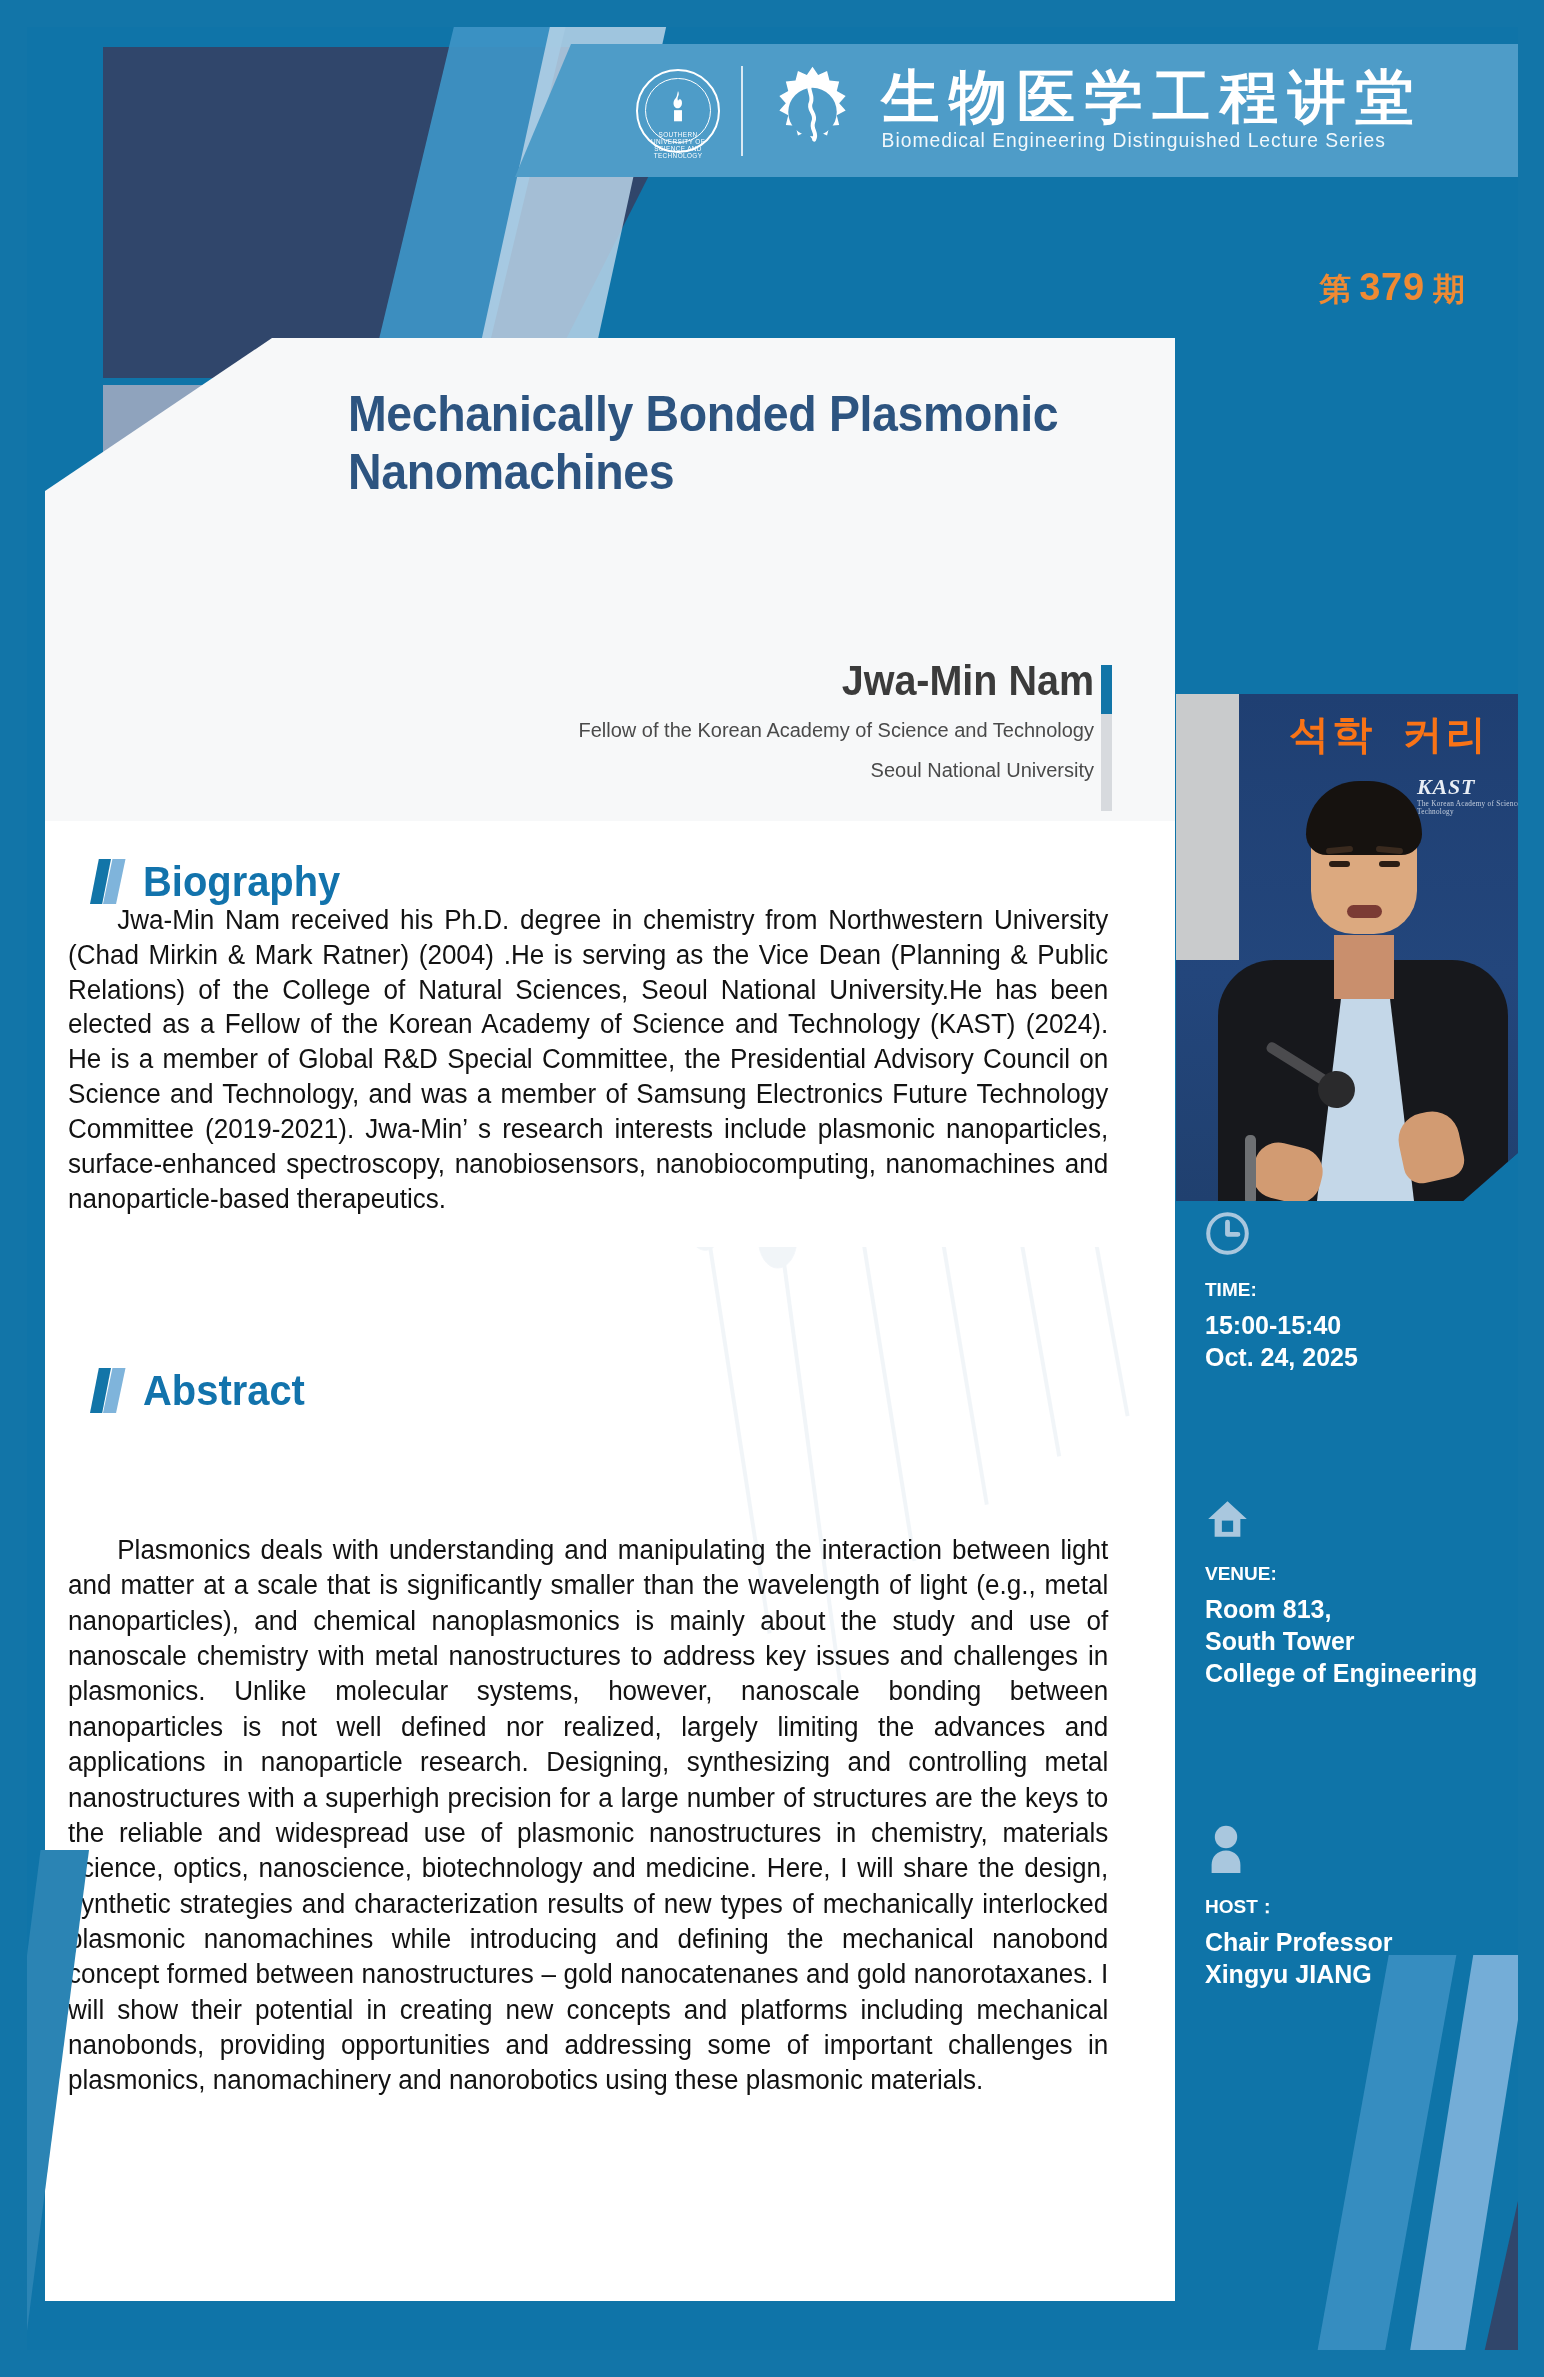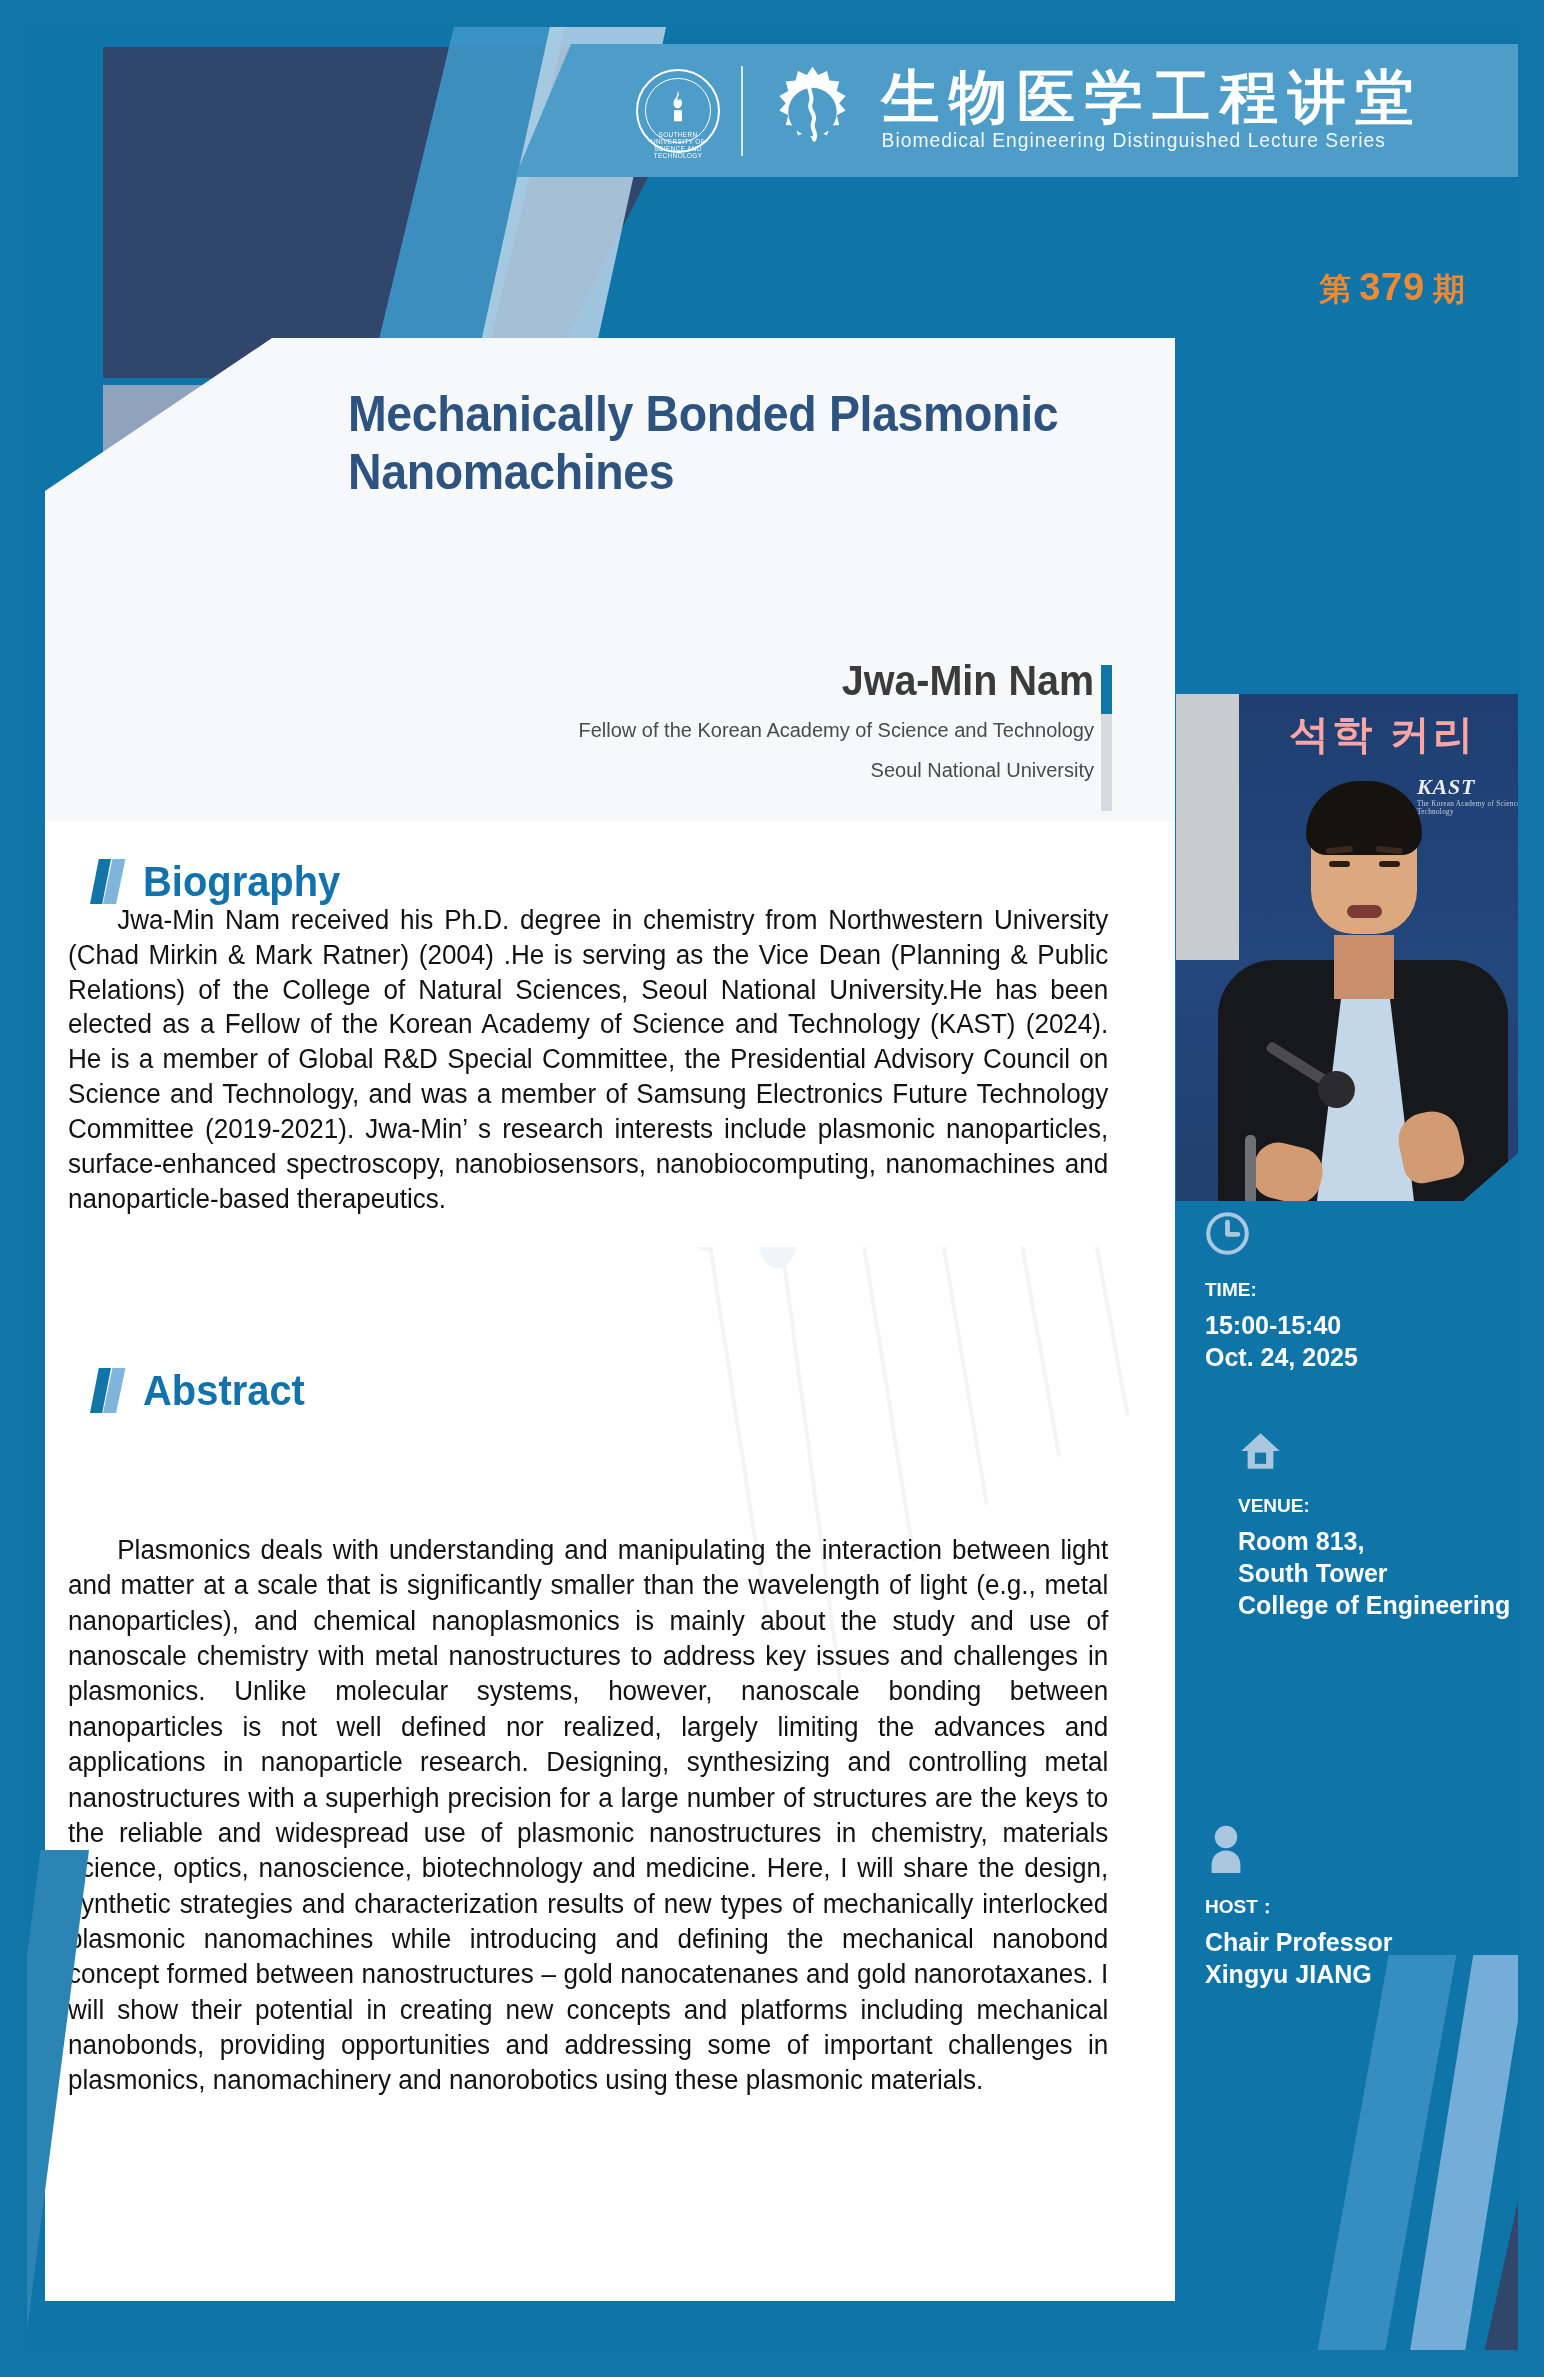--- a/index.html
+++ b/index.html
@@ -108,22 +108,22 @@
         text-indent:51px;transform:scaleX(.965);}
   #abs-text{left:68px;top:1533px;width:1078px;font-size:27px;line-height:1.31;
         text-indent:51px;transform:scaleX(.965);}
 
   .photo{position:absolute;left:1176px;top:694px;width:368px;height:507px;
          overflow:hidden;clip-path:polygon(0 0,100% 0,100% 86%,78% 100%,0 100%);
          background:#20365c;}
   .photo .bg{position:absolute;inset:0;background:
          linear-gradient(180deg,#1f3f72 0%,#23467c 55%,#20406f 100%);}
   .photo .wallL{position:absolute;left:0;top:0;width:63px;height:266px;background:#c9cbcc;}
-  .photo .kor{position:absolute;left:113px;top:13px;font-size:40px;color:#fca5a5;
-         font-weight:700;letter-spacing:3.2px;font-family:Liberation Sans, sans-serif;
+  .photo .kor{position:absolute;left:113px;top:13px;font-size:40px;color:#f97316;
+         font-weight:700;letter-spacing:3.2px;font-family:Liberation Mono, monospace;
          white-space:nowrap;}
   .photo .kast{position:absolute;left:241px;top:80px;color:#e9eef5;font-weight:700;
          font-size:22px;font-style:italic;letter-spacing:0.8px;font-family:Liberation Serif, serif;}
   .photo .kast small{display:block;font-size:7.2px;font-style:normal;font-weight:400;
          letter-spacing:0.3px;opacity:.8;}
   
   .p-suit{position:absolute;left:42px;top:266px;width:290px;height:241px;
          background:#17181c;border-radius:56px 56px 0 0;}
   .p-shirt{position:absolute;left:141px;top:278px;width:97px;height:229px;
          background:#c4d7e8;clip-path:polygon(28% 0,72% 0,100% 100%,0 100%);}
@@ -309,21 +309,21 @@
       <svg width="45" height="45" viewBox="0 0 56 56" xmlns="http://www.w3.org/2000/svg">
         <circle cx="28" cy="28" r="24" fill="none" stroke="#a9c7de" stroke-width="5"></circle>
         <path d="M28 14v15h13" fill="none" stroke="#a9c7de" stroke-width="6" stroke-linecap="round" stroke-linejoin="round"></path>
       </svg>
     </div>
     <div class="info-label">TIME:</div>
     <div class="info-line">15:00-15:40</div>
     <div class="info-line">Oct. 24, 2025</div>
   </div>
 
-  <div class="info" style="top:1430px;margin-left:33px;">
+  <div class="info" style="top:1498px;">
     <div class="icon-wrap">
       <svg width="45" height="42" viewBox="0 0 56 52" xmlns="http://www.w3.org/2000/svg">
         <path d="M28 4 4 26h8v22h32V26h8L28 4z" fill="#a9c7de"></path>
         <rect x="21" y="28" width="14" height="14" fill="#1275a8"></rect>
       </svg>
     </div>
     <div class="info-label">VENUE:</div>
     <div class="info-line">Room 813,</div>
     <div class="info-line">South Tower</div>
     <div class="info-line">College of Engineering</div>

